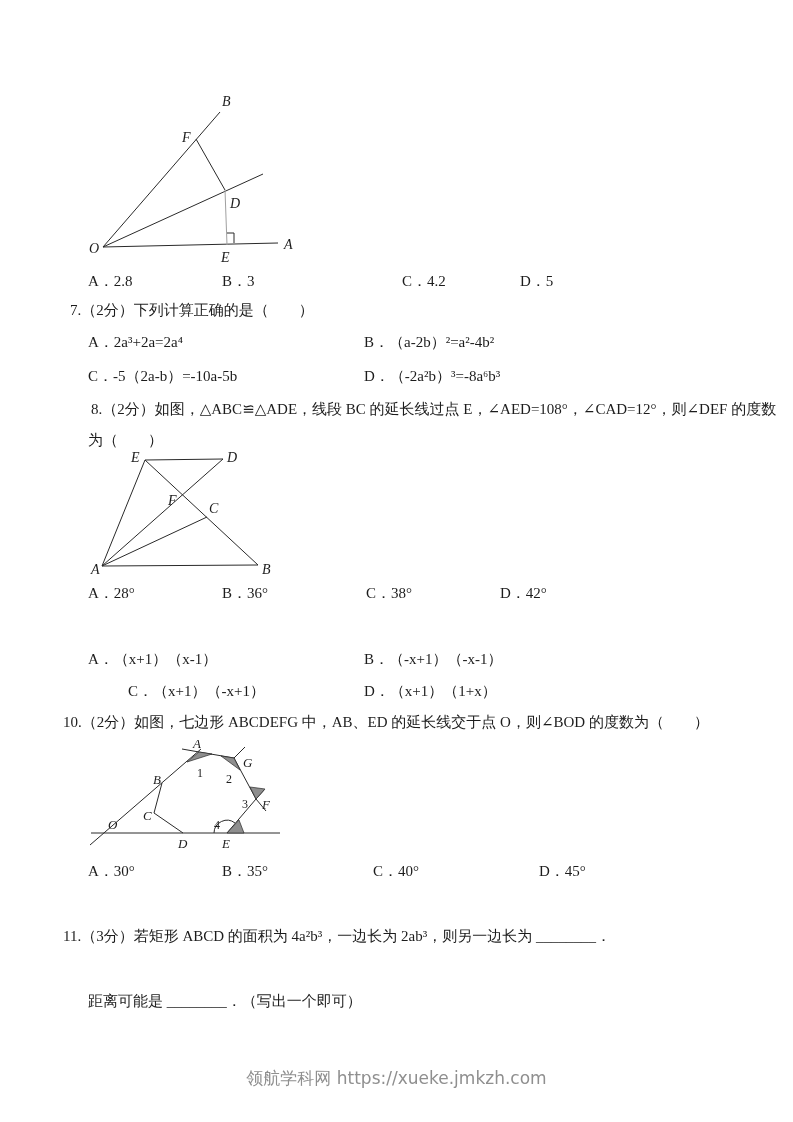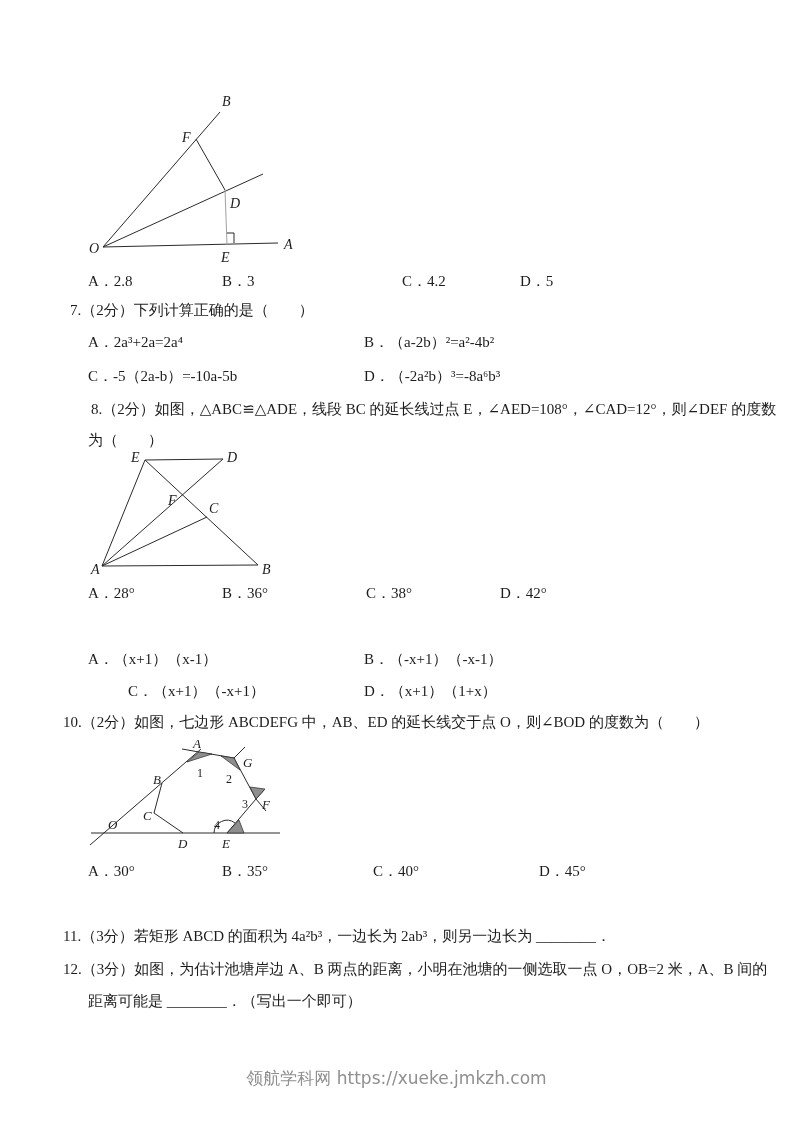--- a/index.html
+++ b/index.html
@@ -110,18 +110,17 @@
   </svg>
 
   <span class="t" style="left:88px;top:862px;">A．30°</span>
   <span class="t" style="left:222px;top:862px;">B．35°</span>
   <span class="t" style="left:365px;top:862px;margin-left:8px;">C．40°</span>
   <span class="t" style="left:499px;top:862px;margin-left:40px;">D．45°</span>
 
 
   <span class="t" style="left:63px;top:927px;">11.（3分）若矩形 ABCD 的面积为 4a²b³，一边长为 2ab³，则另一边长为 ________．</span>
 
-  <span class="t" style="left:63px;top:960px;">12.（3分）如图，为估计池塘岸边 A、B 两点的距离，小明在池塘的一侧选取一点 O，OB=2 米，A、B 间的</span>
   <span class="t" style="left:88px;top:992px;">距离可能是 ________．（写出一个即可）</span>
 
   <span class="t footer" style="left:0px;top:1068px;">领航学科网 https://xueke.jmkzh.com</span>
 
 </div>
 
 </body></html>

